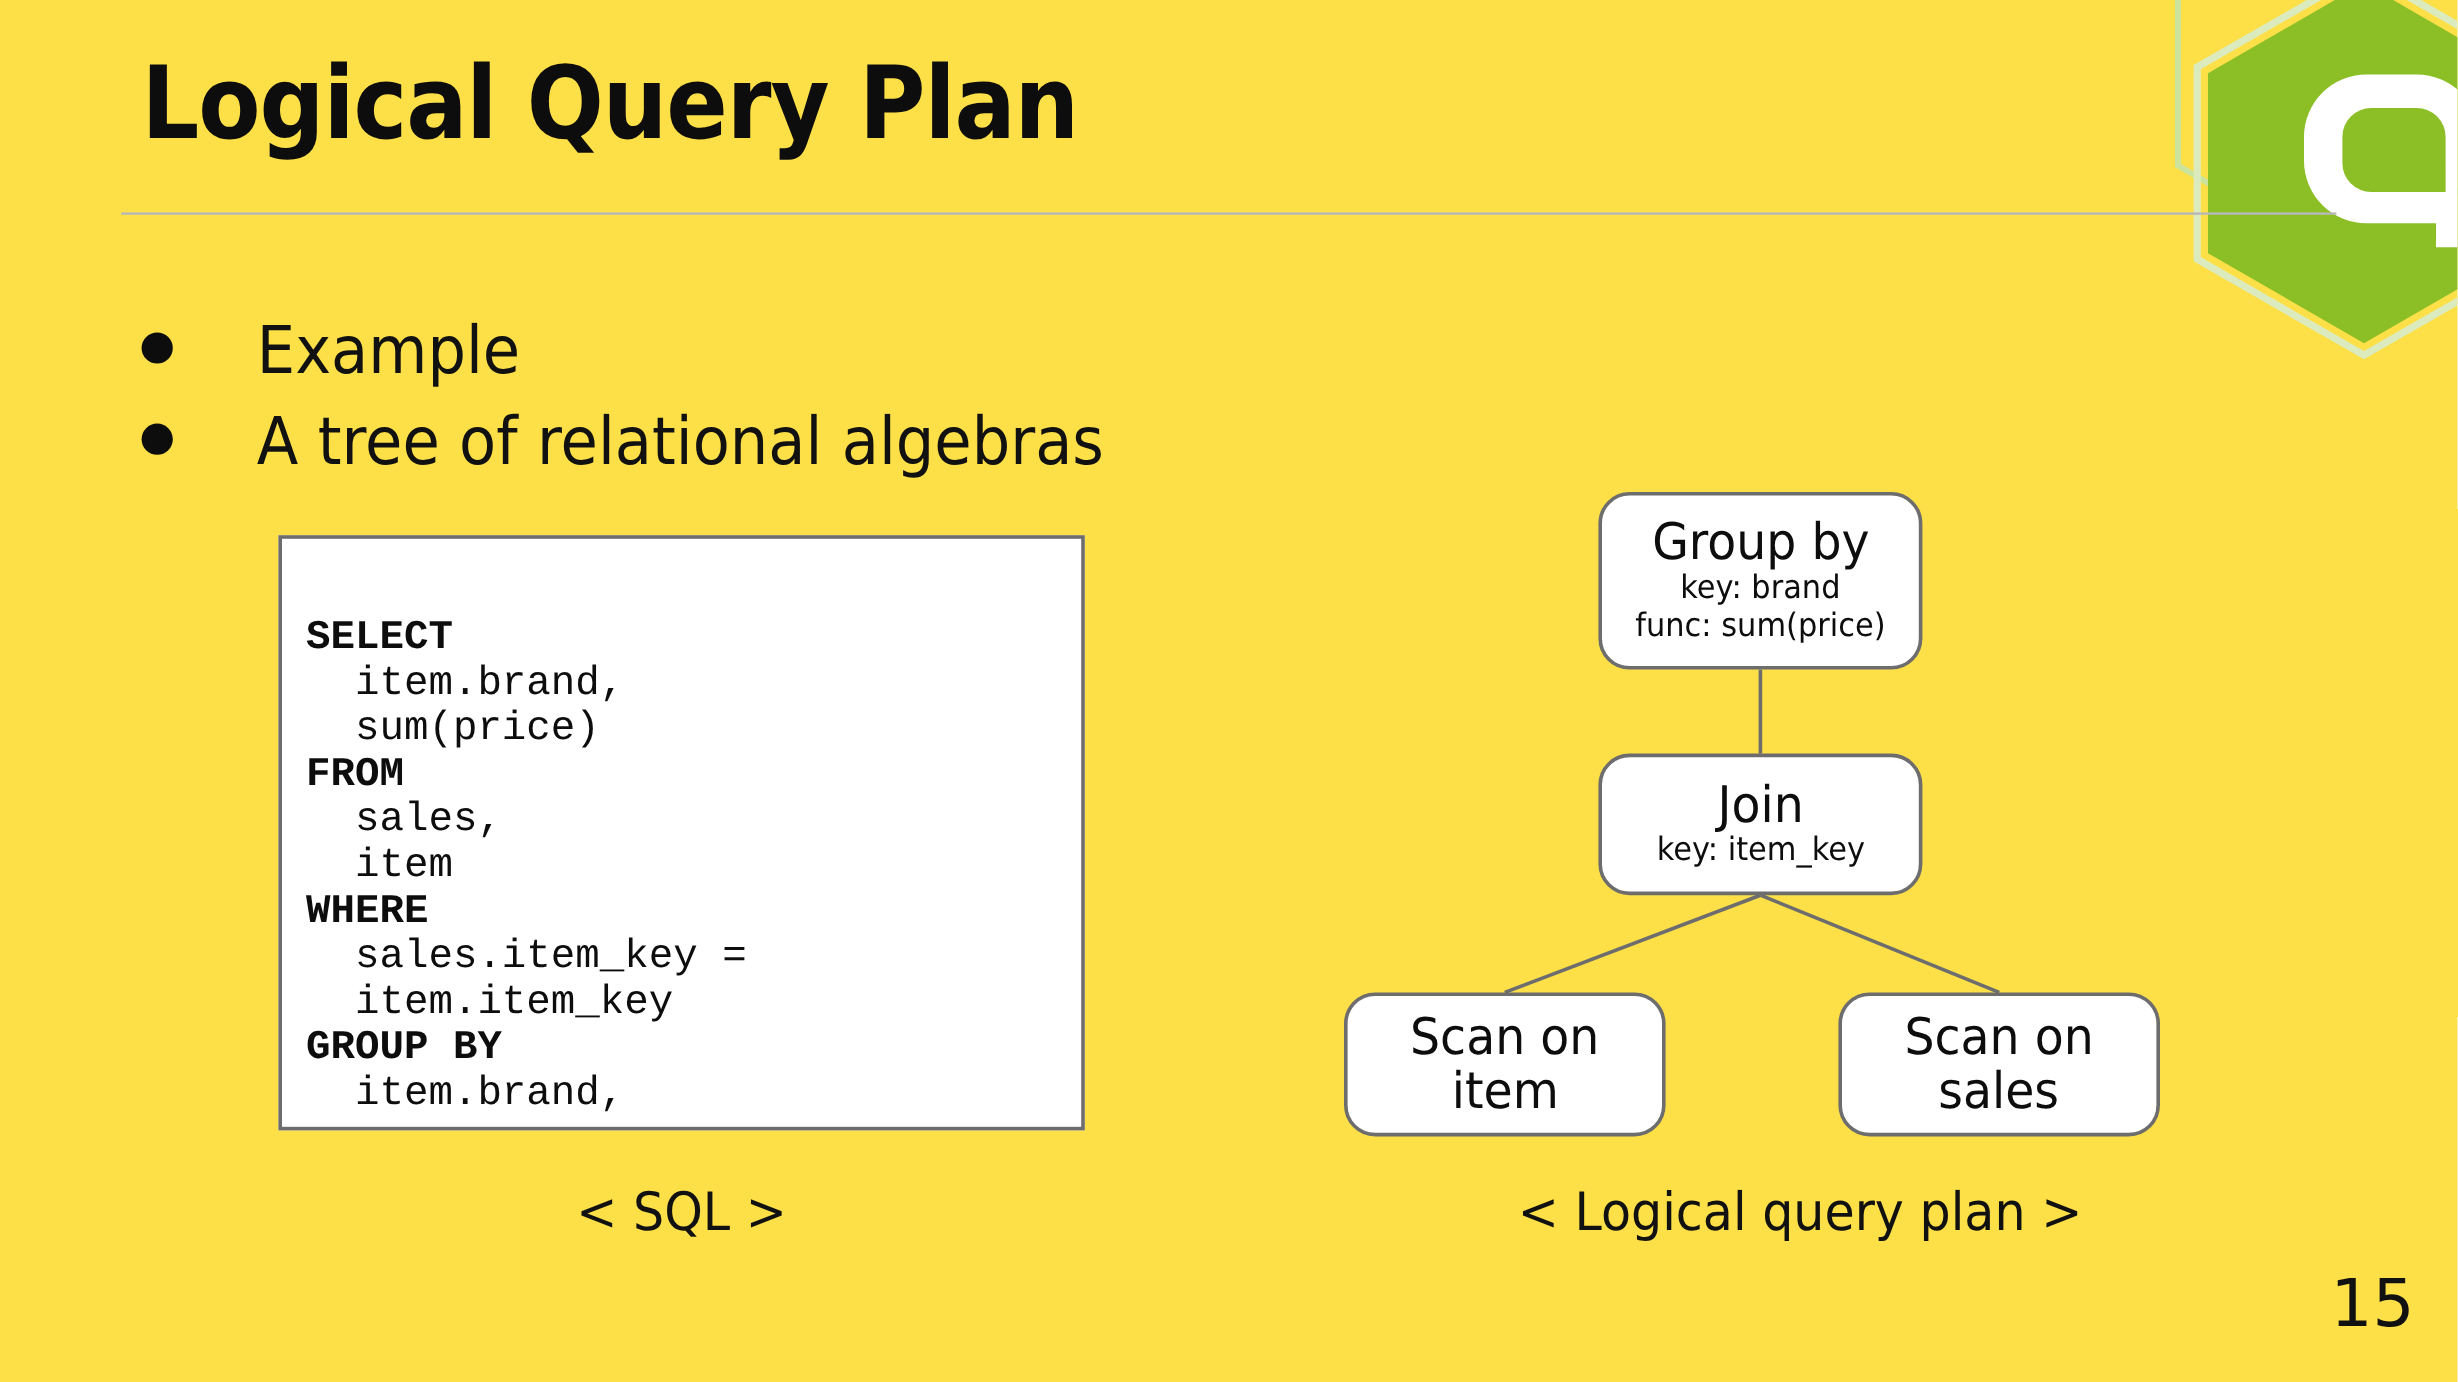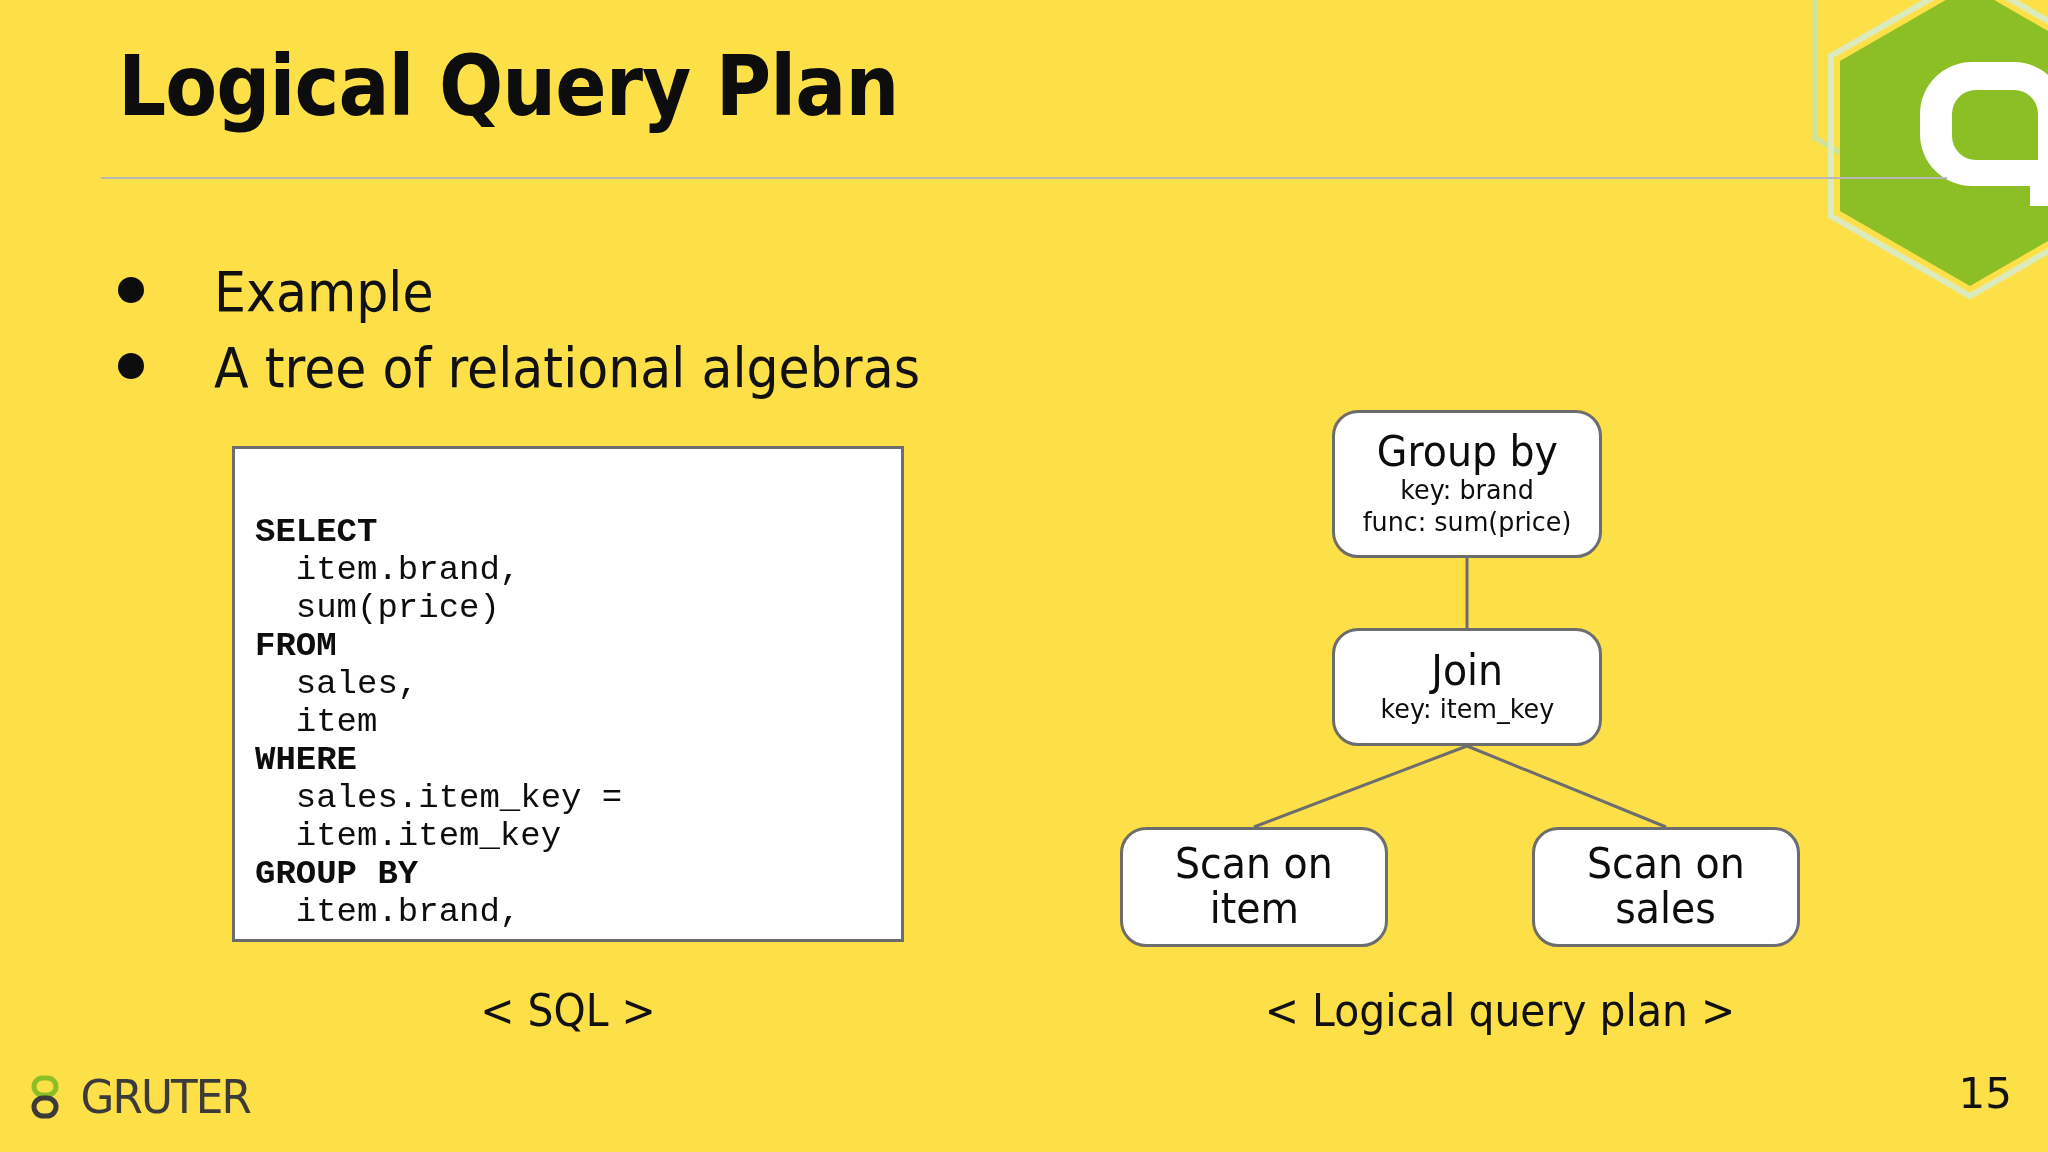--- a/index.html
+++ b/index.html
@@ -187,21 +187,21 @@
     letter-spacing: -2px;
     color: #3b3b3b;
     transform: scaleX(0.95);
     margin-left: 2px;
   }
   .page-number {
     position: absolute;
     right: 36px;
     bottom: 34px;
     font-family: "DejaVu Sans", sans-serif;
-    font-size: 42px;
+    font-size: 55px;
     color: #111111;
   }
 </style>
 </head>
 <body>
 
 <div class="slide">
 
   <div class="logo-hex-wrap">
     <svg width="300" height="340" viewBox="0 0 300 340">
@@ -287,23 +287,16 @@
       <div class="node-title">item</div>
     </div>
 
     <div class="node node-scan2">
       <div class="node-title">Scan on</div>
       <div class="node-title">sales</div>
     </div>
   </div>
   <div class="tree-caption">&lt; Logical query plan &gt;</div>
 
-  <div class="footer-logo">
-    <svg width="46" height="46" viewBox="0 0 46 46">
-      <rect x="6" y="4" width="22" height="17" rx="8.5" fill="none" stroke="#8CBF26" stroke-width="5"></rect>
-      <rect x="6" y="24" width="22" height="18" rx="9" fill="none" stroke="#3B3B3B" stroke-width="5"></rect>
-    </svg>
-    <span class="footer-logo-text">GRUTER</span>
-  </div>
 
   <div class="page-number">15</div>
 
 </div>
 
 </body></html>

